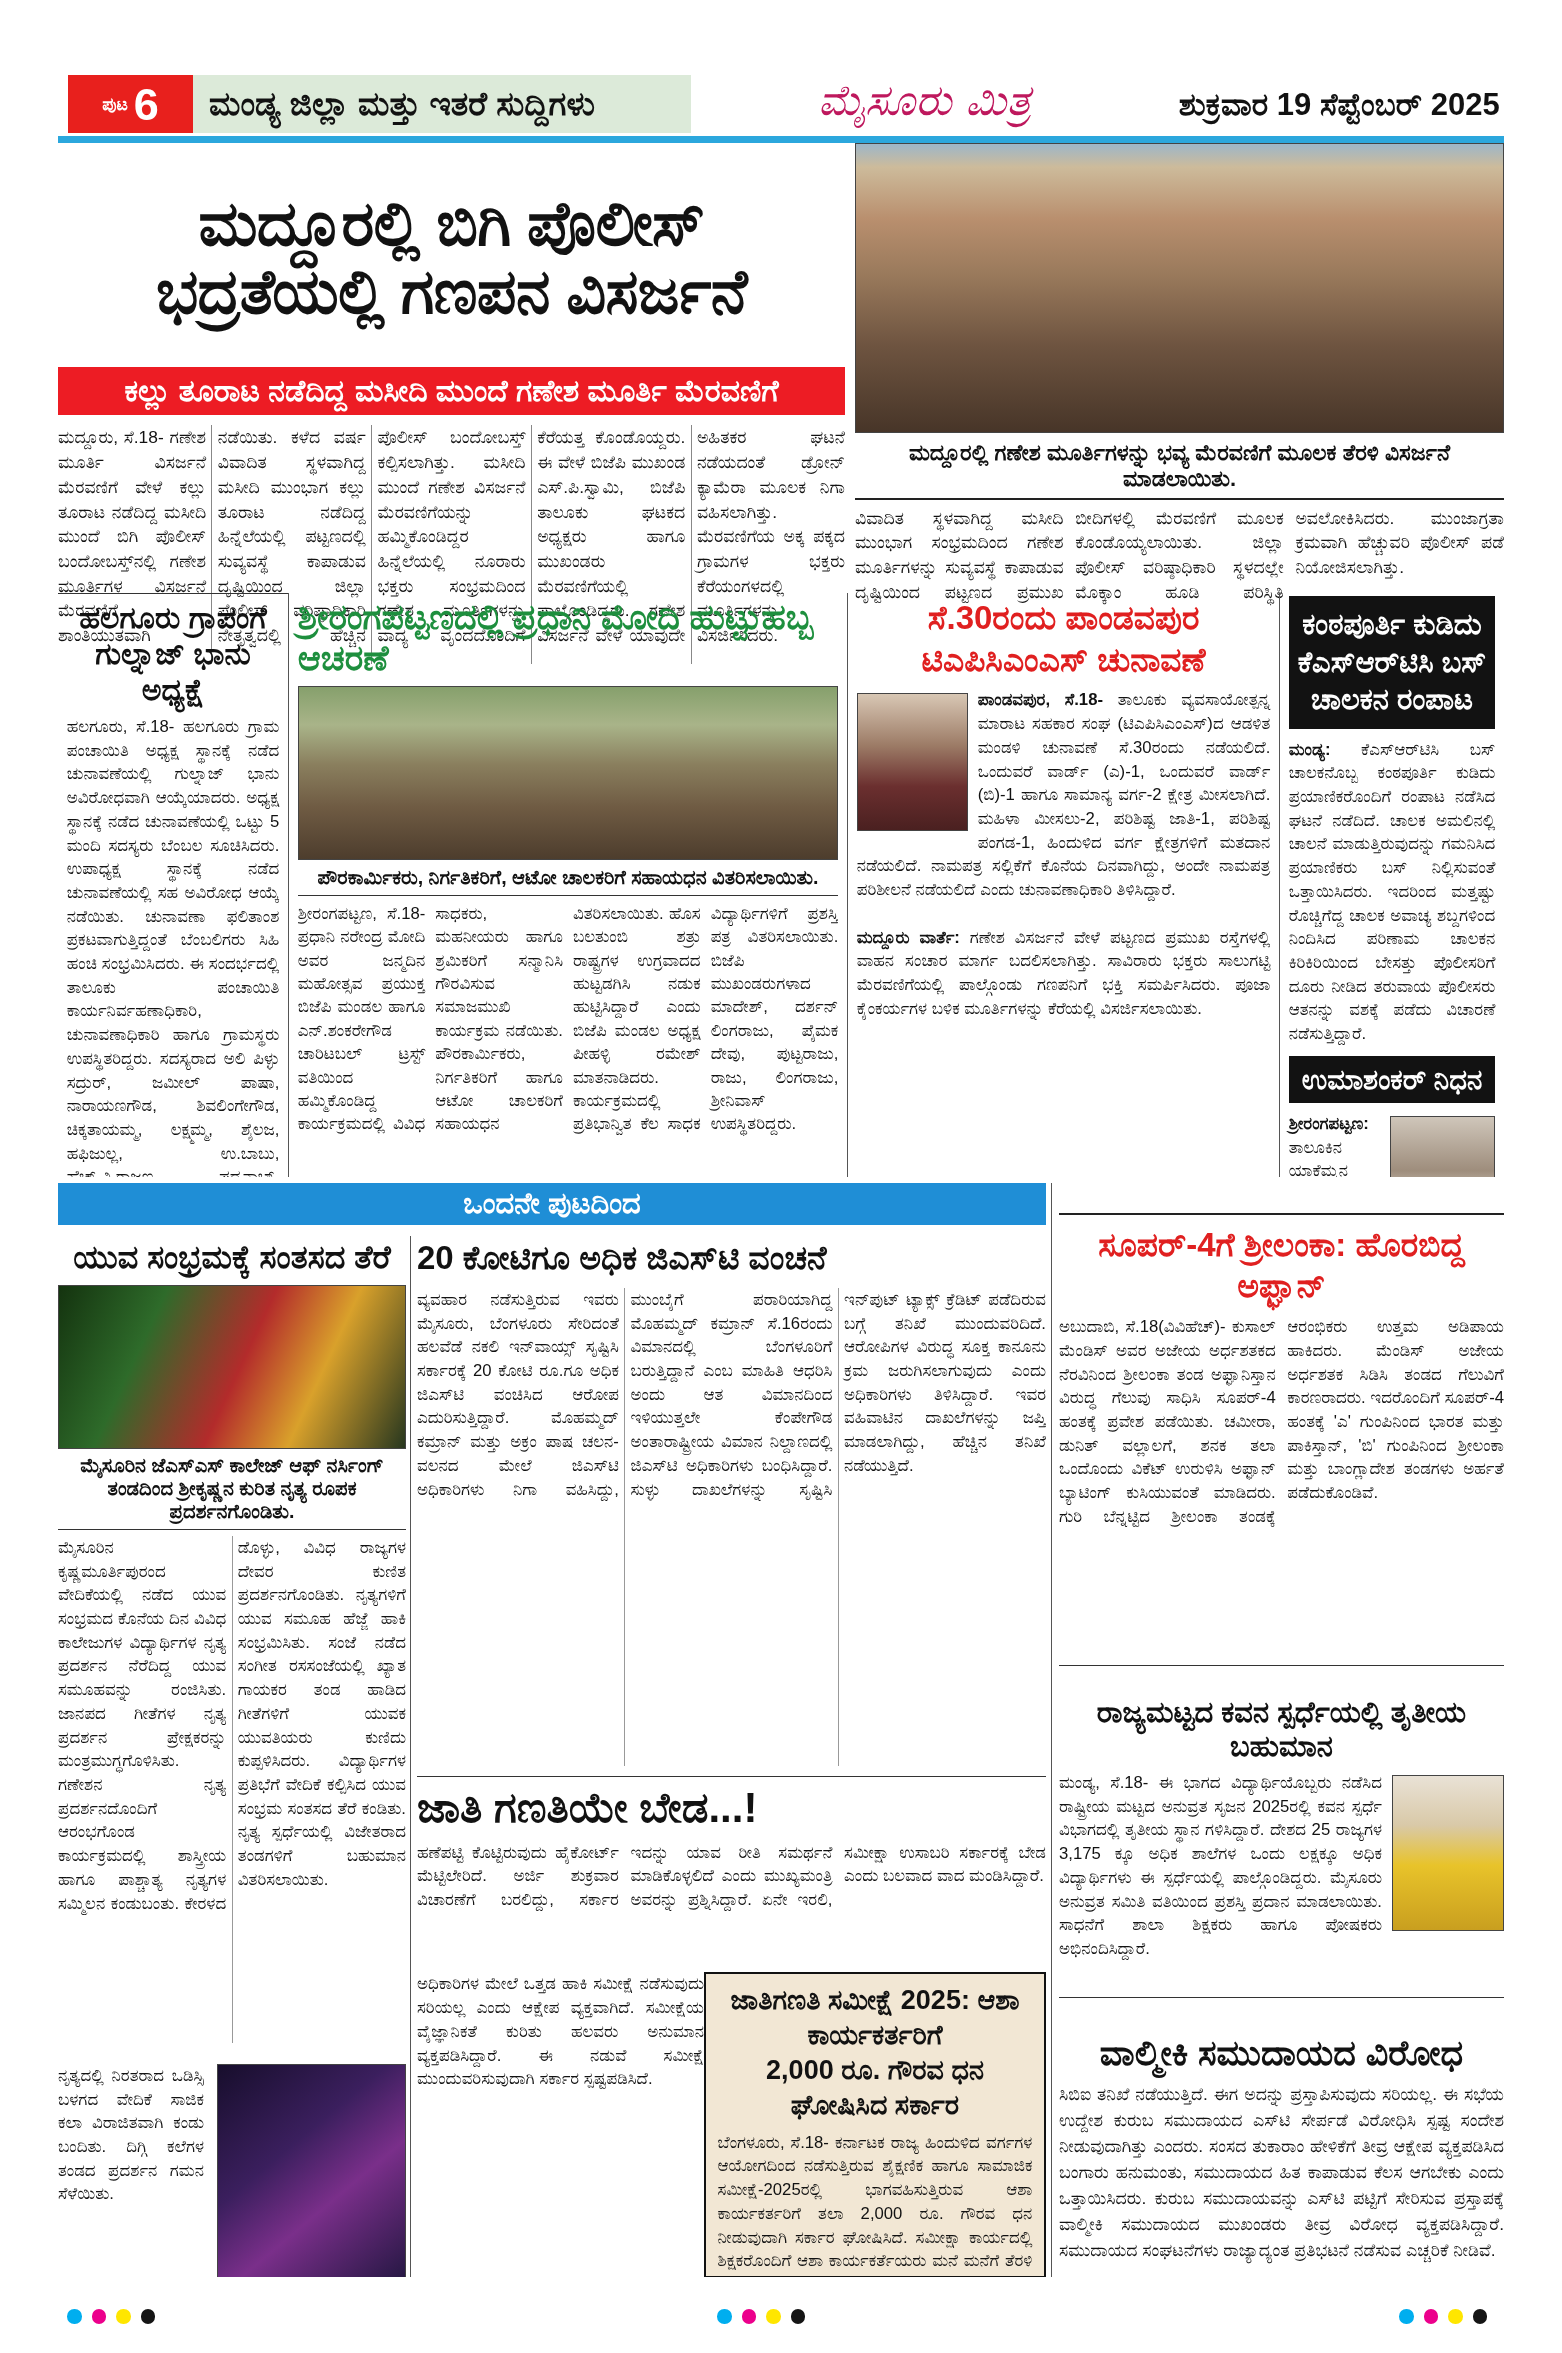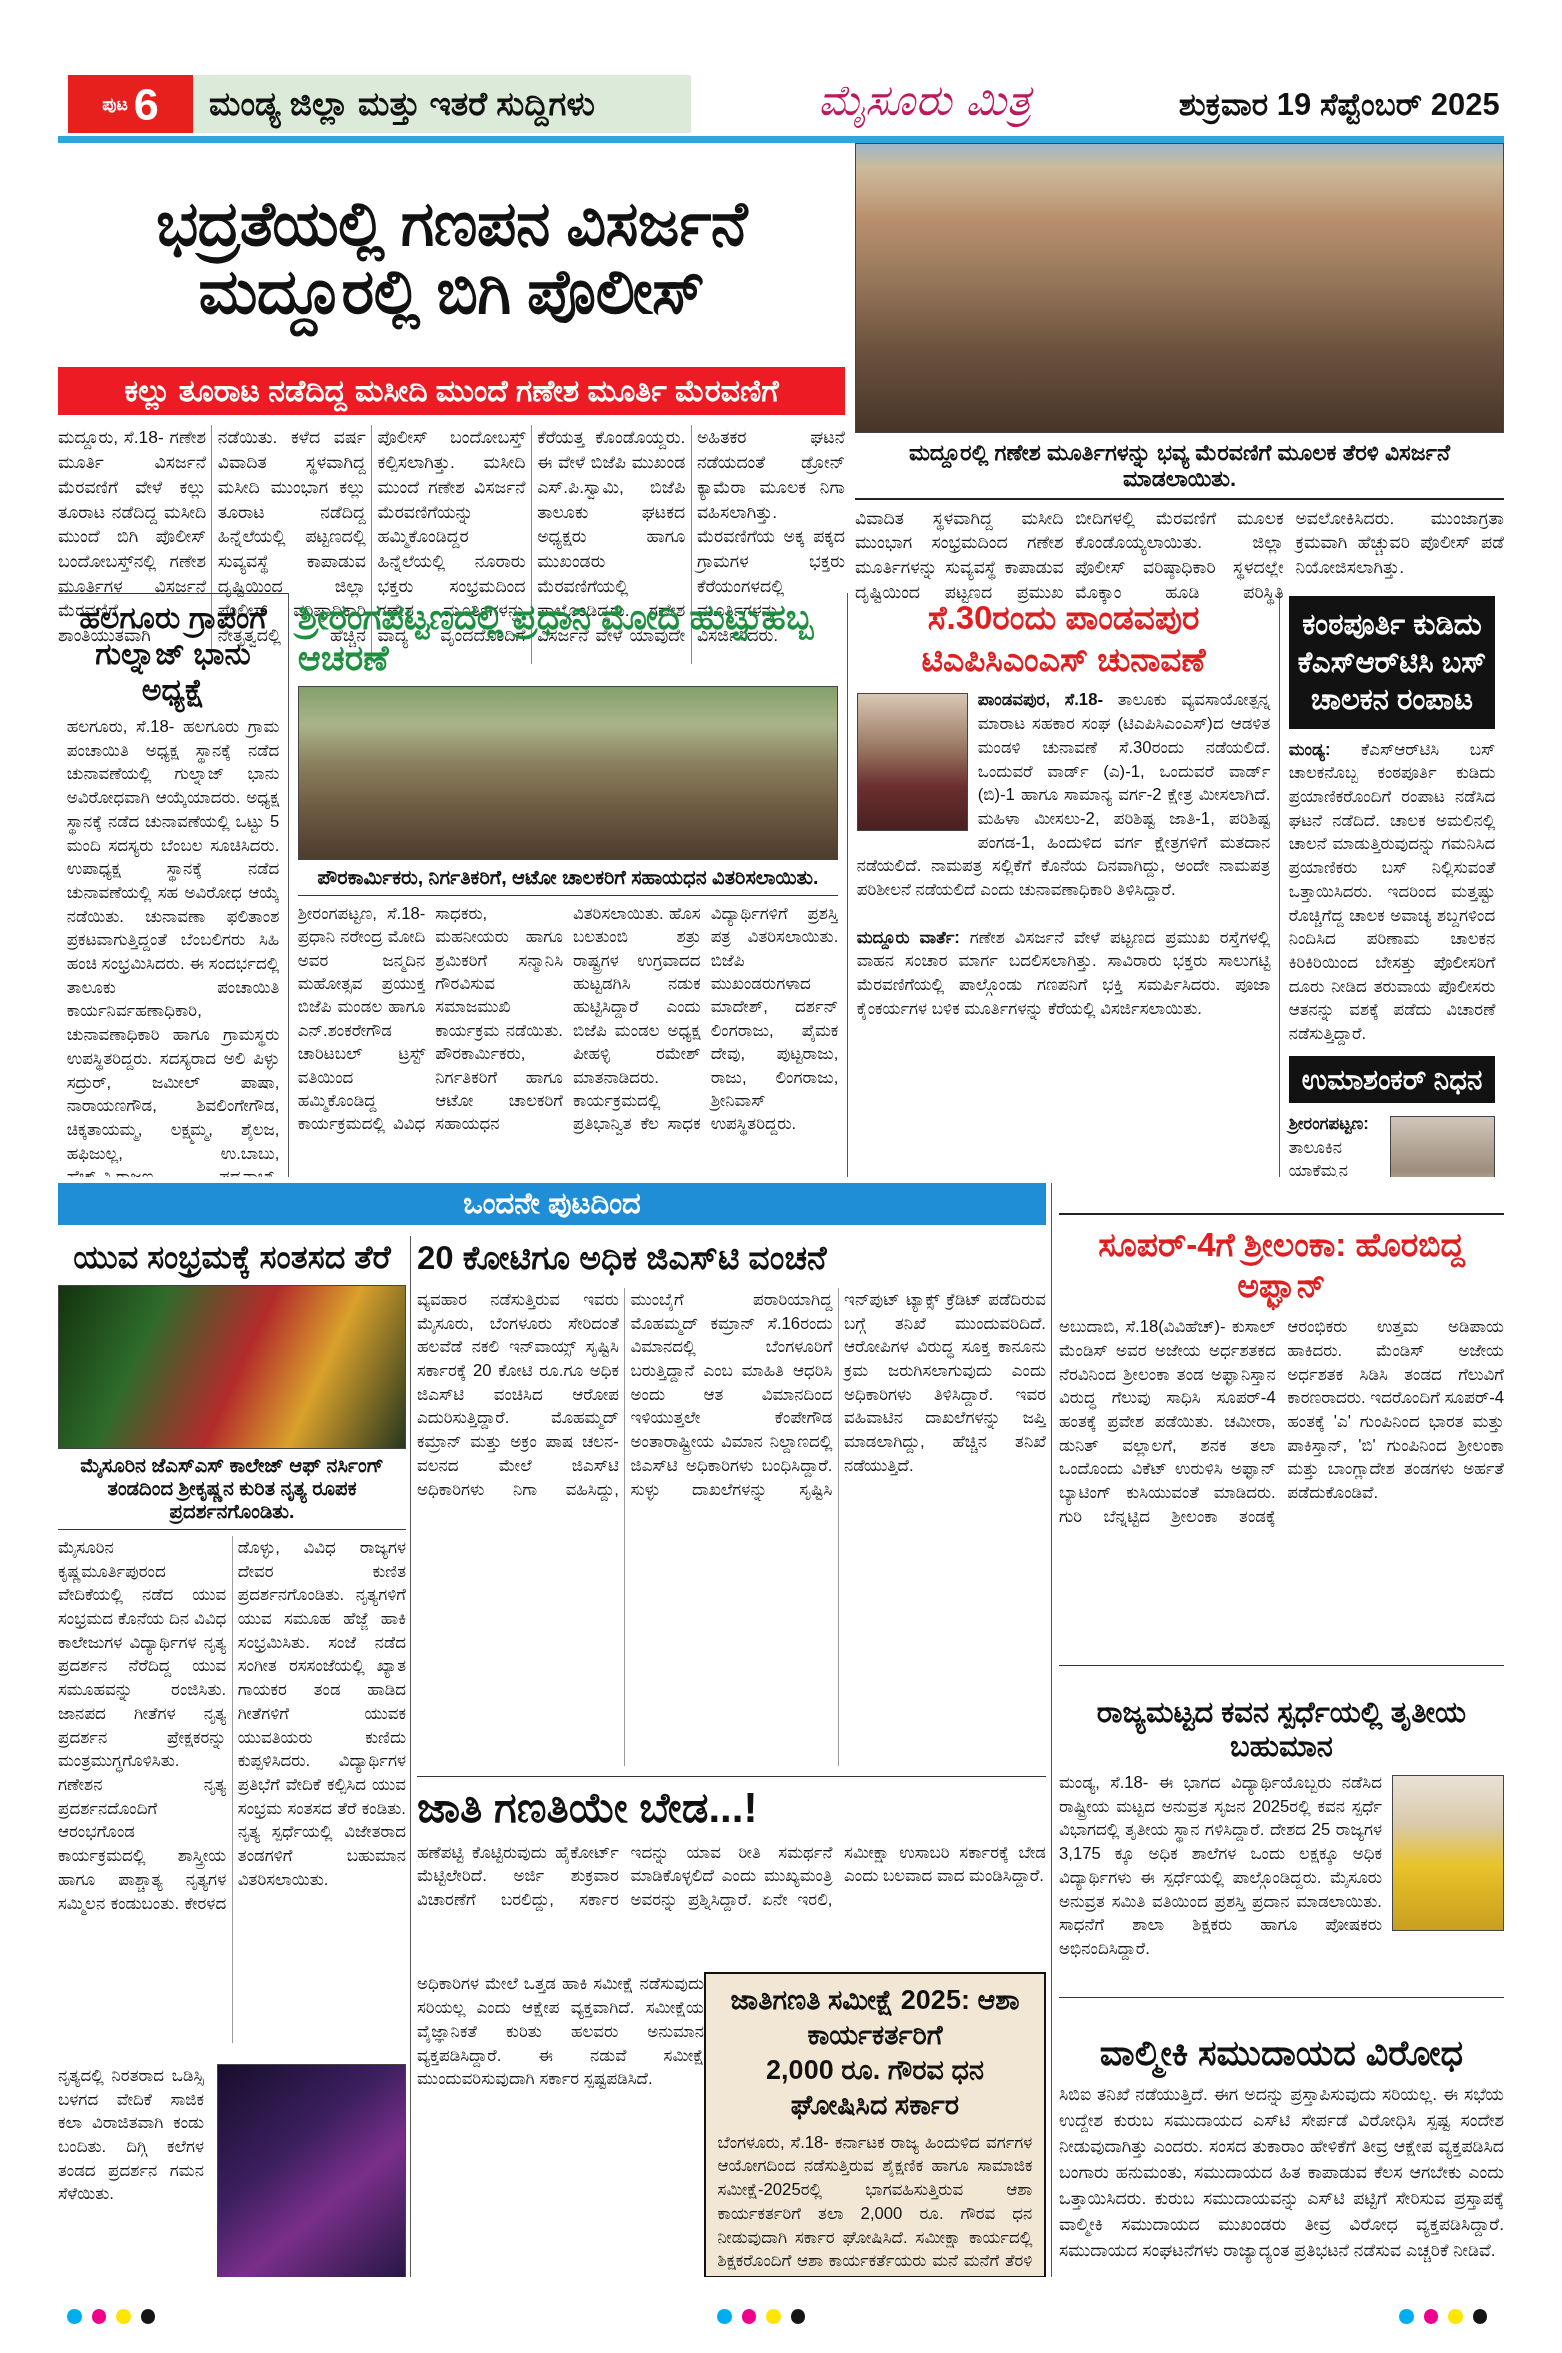--- a/index.html
+++ b/index.html
@@ -109,22 +109,22 @@
       </div>
       <div class="section-title">ಮಂಡ್ಯ ಜಿಲ್ಲಾ ಮತ್ತು ಇತರೆ ಸುದ್ದಿಗಳು</div>
     </div>
     <div class="logo">ಮೈಸೂರು ಮಿತ್ರ</div>
     <div class="mast-date">ಶುಕ್ರವಾರ 19 ಸೆಪ್ಟೆಂಬರ್ 2025</div>
   </header>
   <div class="blue-rule"></div>
 
   <section class="lead-story">
     <h1 class="lead-h">
+      <span>ಮದ್ದೂರಲ್ಲಿ ಬಿಗಿ ಪೊಲೀಸ್</span>
       <span>ಭದ್ರತೆಯಲ್ಲಿ ಗಣಪನ ವಿಸರ್ಜನೆ</span>
-      <span>ಮದ್ದೂರಲ್ಲಿ ಬಿಗಿ ಪೊಲೀಸ್</span>
     </h1>
     <div class="strap">ಕಲ್ಲು ತೂರಾಟ ನಡೆದಿದ್ದ ಮಸೀದಿ ಮುಂದೆ ಗಣೇಶ ಮೂರ್ತಿ ಮೆರವಣಿಗೆ</div>
     <div class="lead-body">ಮದ್ದೂರು, ಸೆ.18- ಗಣೇಶ ಮೂರ್ತಿ ವಿಸರ್ಜನೆ ಮೆರವಣಿಗೆ ವೇಳೆ ಕಲ್ಲು ತೂರಾಟ ನಡೆದಿದ್ದ ಮಸೀದಿ ಮುಂದೆ ಬಿಗಿ ಪೊಲೀಸ್ ಬಂದೋಬಸ್ತ್‌ನಲ್ಲಿ ಗಣೇಶ ಮೂರ್ತಿಗಳ ವಿಸರ್ಜನೆ ಮೆರವಣಿಗೆ ಶಾಂತಿಯುತವಾಗಿ ನಡೆಯಿತು. ಕಳೆದ ವರ್ಷ ವಿವಾದಿತ ಸ್ಥಳವಾಗಿದ್ದ ಮಸೀದಿ ಮುಂಭಾಗ ಕಲ್ಲು ತೂರಾಟ ನಡೆದಿದ್ದ ಹಿನ್ನೆಲೆಯಲ್ಲಿ ಪಟ್ಟಣದಲ್ಲಿ ಸುವ್ಯವಸ್ಥೆ ಕಾಪಾಡುವ ದೃಷ್ಟಿಯಿಂದ ಜಿಲ್ಲಾ ಪೊಲೀಸ್ ವರಿಷ್ಠಾಧಿಕಾರಿ ನೇತೃತ್ವದಲ್ಲಿ ಹೆಚ್ಚಿನ ಪೊಲೀಸ್ ಬಂದೋಬಸ್ತ್ ಕಲ್ಪಿಸಲಾಗಿತ್ತು. ಮಸೀದಿ ಮುಂದೆ ಗಣೇಶ ವಿಸರ್ಜನೆ ಮೆರವಣಿಗೆಯನ್ನು ಹಮ್ಮಿಕೊಂಡಿದ್ದರ ಹಿನ್ನೆಲೆಯಲ್ಲಿ ನೂರಾರು ಭಕ್ತರು ಸಂಭ್ರಮದಿಂದ ಗಣೇಶ ಮೂರ್ತಿಗಳನ್ನು ವಾದ್ಯ ವೃಂದದೊಂದಿಗೆ ಕೆರೆಯತ್ತ ಕೊಂಡೊಯ್ದರು. ಈ ವೇಳೆ ಬಿಜೆಪಿ ಮುಖಂಡ ಎಸ್.ಪಿ.ಸ್ವಾಮಿ, ಬಿಜೆಪಿ ತಾಲೂಕು ಘಟಕದ ಅಧ್ಯಕ್ಷರು ಹಾಗೂ ಮುಖಂಡರು ಮೆರವಣಿಗೆಯಲ್ಲಿ ಪಾಲ್ಗೊಂಡಿದ್ದರು. ಗಣೇಶ ವಿಸರ್ಜನೆ ವೇಳೆ ಯಾವುದೇ ಅಹಿತಕರ ಘಟನೆ ನಡೆಯದಂತೆ ಡ್ರೋನ್ ಕ್ಯಾಮೆರಾ ಮೂಲಕ ನಿಗಾ ವಹಿಸಲಾಗಿತ್ತು. ಮೆರವಣಿಗೆಯ ಅಕ್ಕ ಪಕ್ಕದ ಗ್ರಾಮಗಳ ಭಕ್ತರು ಕೆರೆಯಂಗಳದಲ್ಲಿ ಮೂರ್ತಿಗಳನ್ನು ವಿಸರ್ಜಿಸಿದರು.</div>
   </section>
 
   <section class="lead-photo-block">
     <div class="photo lead-photo"></div>
     <div class="lead-caption">ಮದ್ದೂರಲ್ಲಿ ಗಣೇಶ ಮೂರ್ತಿಗಳನ್ನು ಭವ್ಯ ಮೆರವಣಿಗೆ ಮೂಲಕ ತೆರಳಿ ವಿಸರ್ಜನೆ ಮಾಡಲಾಯಿತು.</div>
     <div class="lead-side-body">ವಿವಾದಿತ ಸ್ಥಳವಾಗಿದ್ದ ಮಸೀದಿ ಮುಂಭಾಗ ಸಂಭ್ರಮದಿಂದ ಗಣೇಶ ಮೂರ್ತಿಗಳನ್ನು ಸುವ್ಯವಸ್ಥೆ ಕಾಪಾಡುವ ದೃಷ್ಟಿಯಿಂದ ಪಟ್ಟಣದ ಪ್ರಮುಖ ಬೀದಿಗಳಲ್ಲಿ ಮೆರವಣಿಗೆ ಮೂಲಕ ಕೊಂಡೊಯ್ಯಲಾಯಿತು. ಜಿಲ್ಲಾ ಪೊಲೀಸ್ ವರಿಷ್ಠಾಧಿಕಾರಿ ಸ್ಥಳದಲ್ಲೇ ಮೊಕ್ಕಾಂ ಹೂಡಿ ಪರಿಸ್ಥಿತಿ ಅವಲೋಕಿಸಿದರು. ಮುಂಜಾಗ್ರತಾ ಕ್ರಮವಾಗಿ ಹೆಚ್ಚುವರಿ ಪೊಲೀಸ್ ಪಡೆ ನಿಯೋಜಿಸಲಾಗಿತ್ತು.</div>
   </section>

